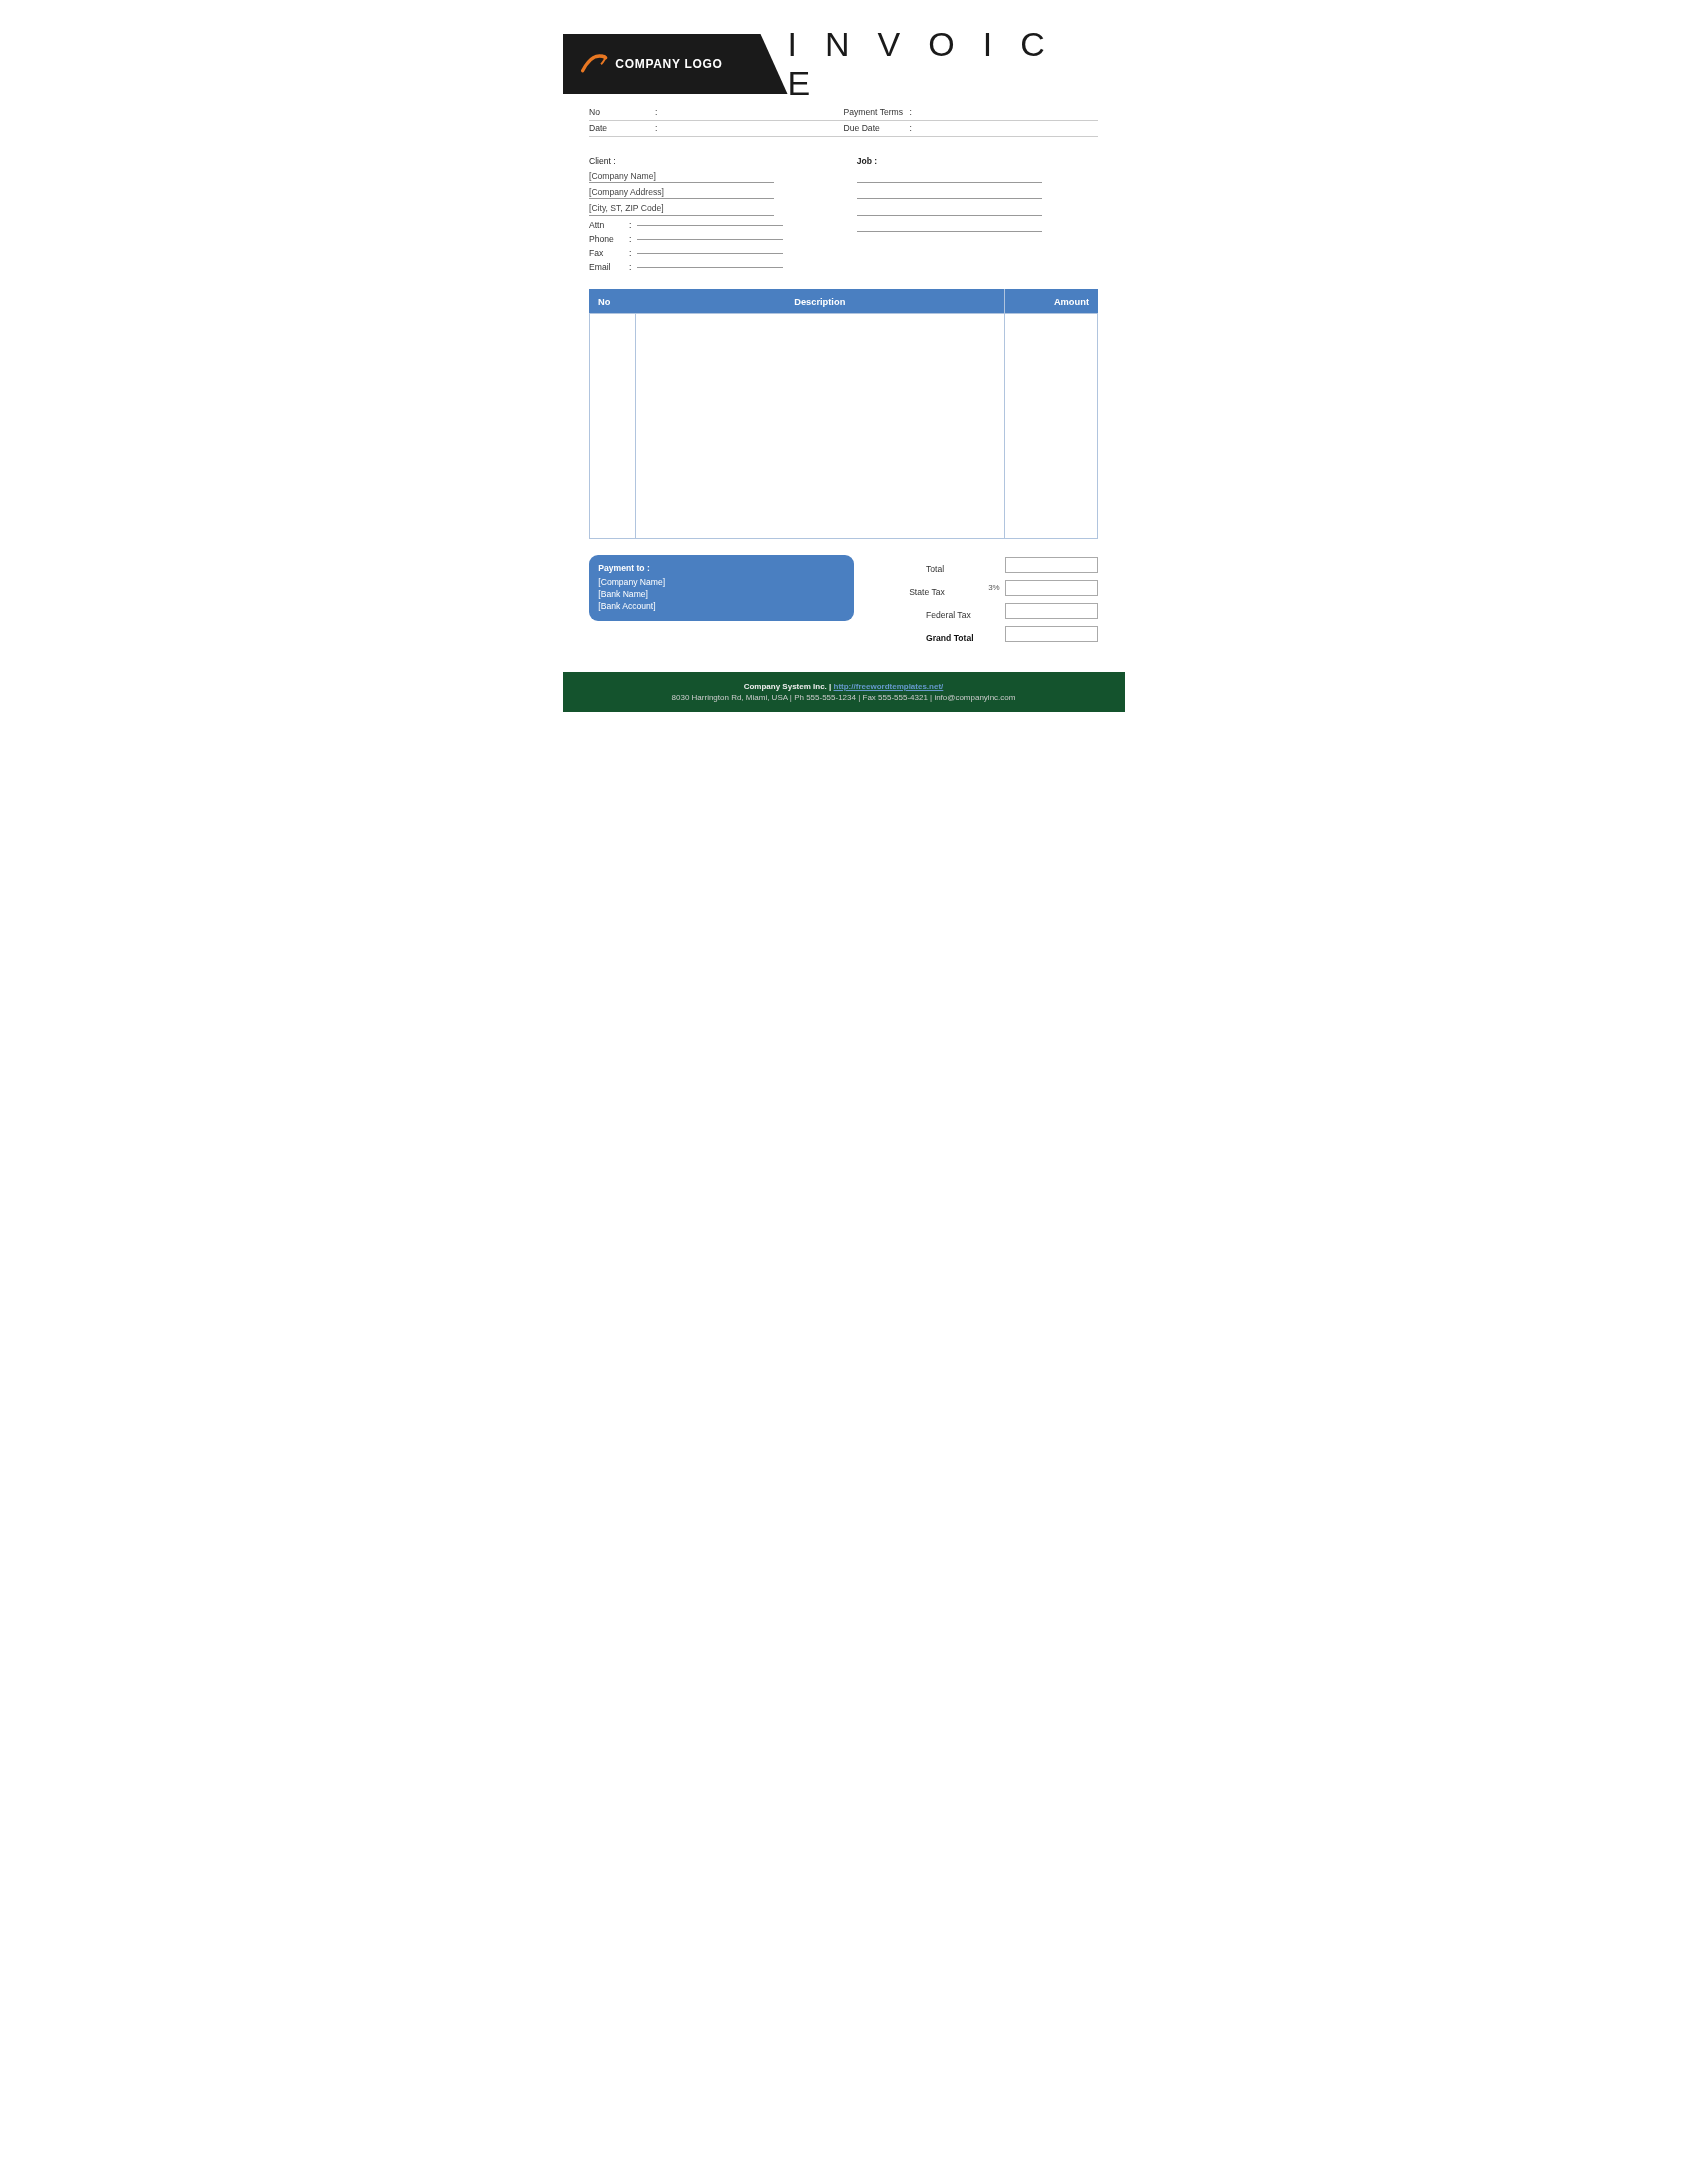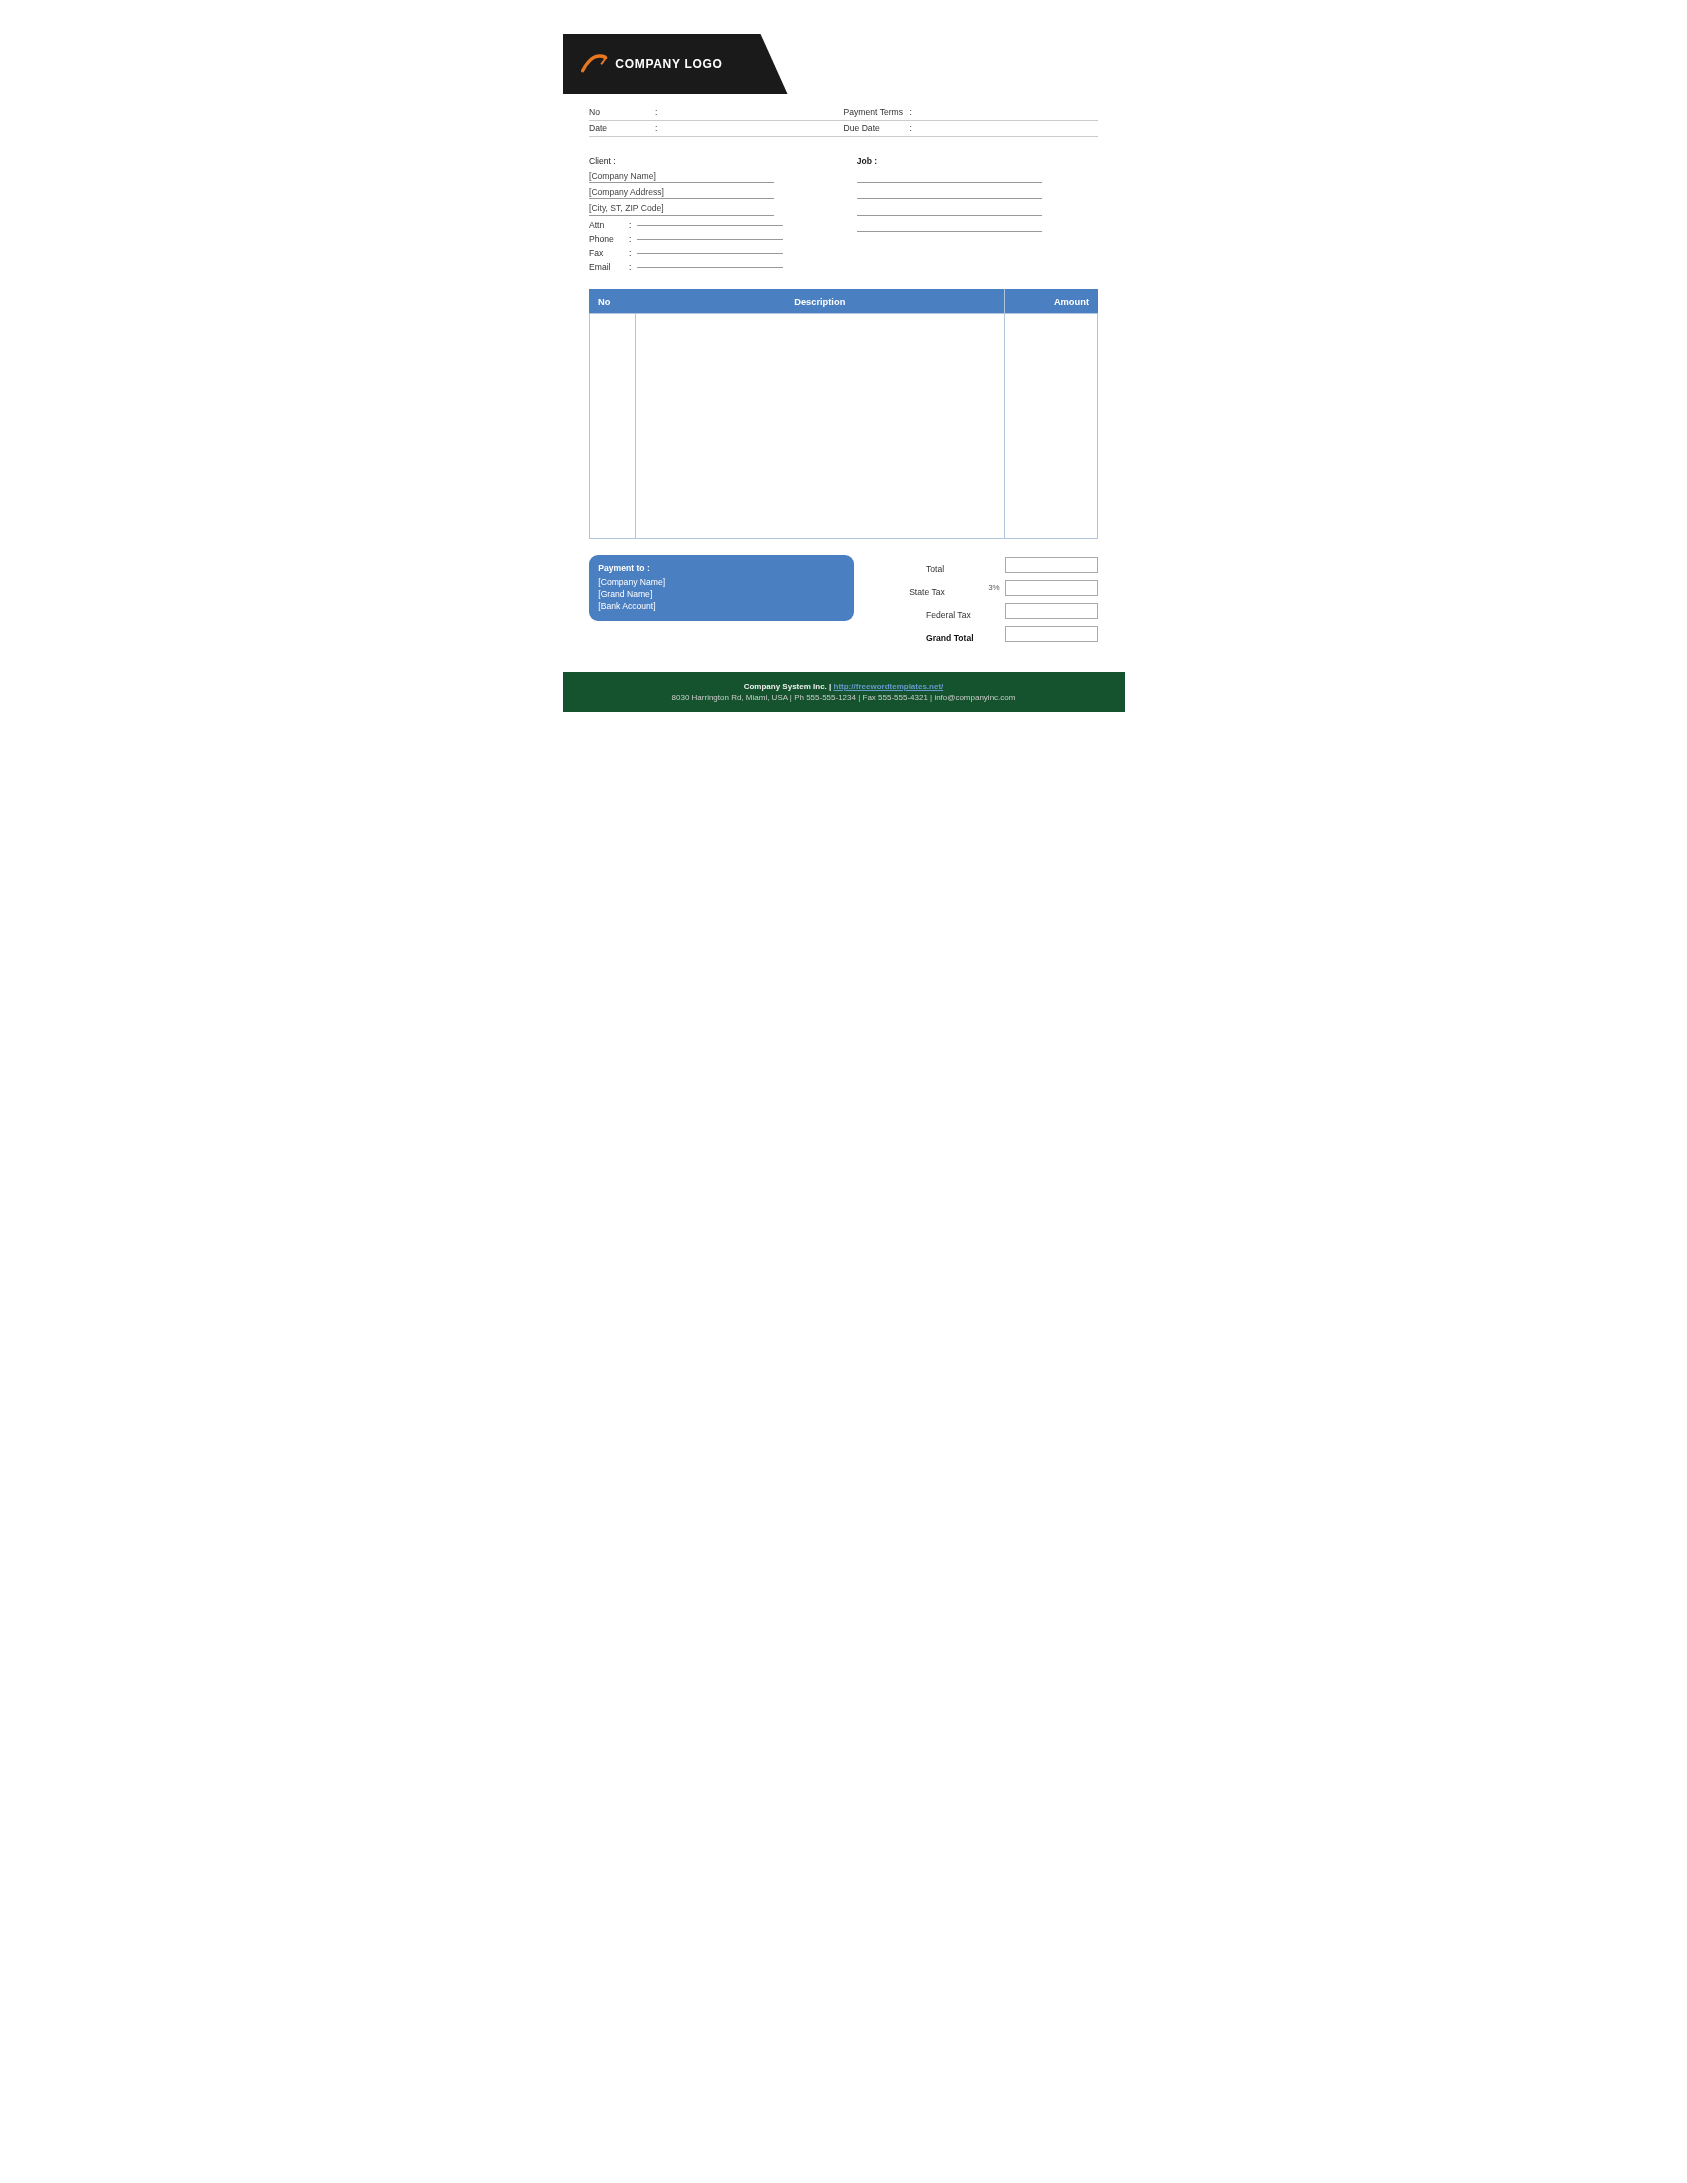--- a/index.html
+++ b/index.html
@@ -326,20 +326,23 @@
 
 <div class="header">
   <div class="header-logo-section">
 
     <svg class="logo-icon" viewBox="0 0 50 40">
 
       <path d="M10,30 Q25,0 45,10" stroke="#e87722" stroke-width="5" fill="none" stroke-linecap="round"></path>
       <path d="M32,8 Q45,5 45,10 Q40,18 38,20" stroke="#e87722" stroke-width="3" fill="none"></path>
     </svg>
     <span class="logo-text">COMPANY LOGO</span>
+  </div>
+  <div class="header-title-section">
+    <span class="invoice-title">I N V O I C E</span>
   </div>
 </div>
 
 <div class="meta-section">
   <div class="meta-row">
     <div class="meta-left">
       <span class="meta-label">No</span>
       <span class="meta-colon">:</span>
       <span class="meta-value"></span>
     </div>
@@ -420,21 +423,21 @@
         <td class="amount-col-cell">&nbsp;</td>
       </tr>
     </tbody>
   </table>
 </div>
 
 <div class="footer-section">
   <div class="payment-block">
     <div class="payment-title">Payment to :</div>
     <div class="payment-line">[Company Name]</div>
-    <div class="payment-line">[Grand Name]</div>
+    <div class="payment-line">[Bank Name]</div>
     <div class="payment-line">[Bank Account]</div>
   </div>
 
   <div class="totals-block">
     <div class="totals-row">
       <span class="totals-label">Total</span>
       <div class="totals-input-box"></div>
     </div>
     <div class="totals-row">
       <span class="totals-label">State Tax</span>

